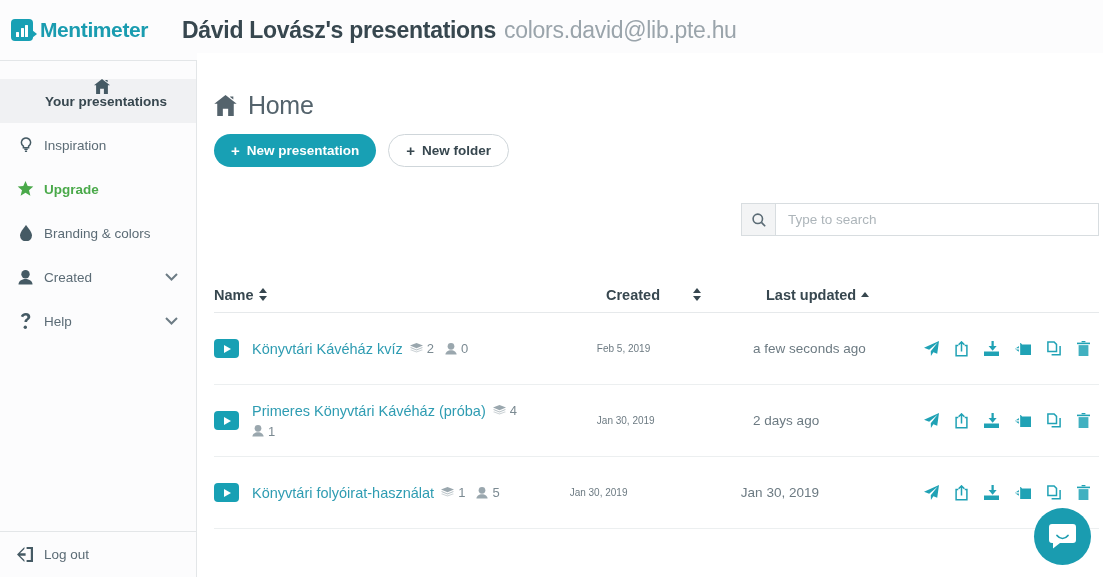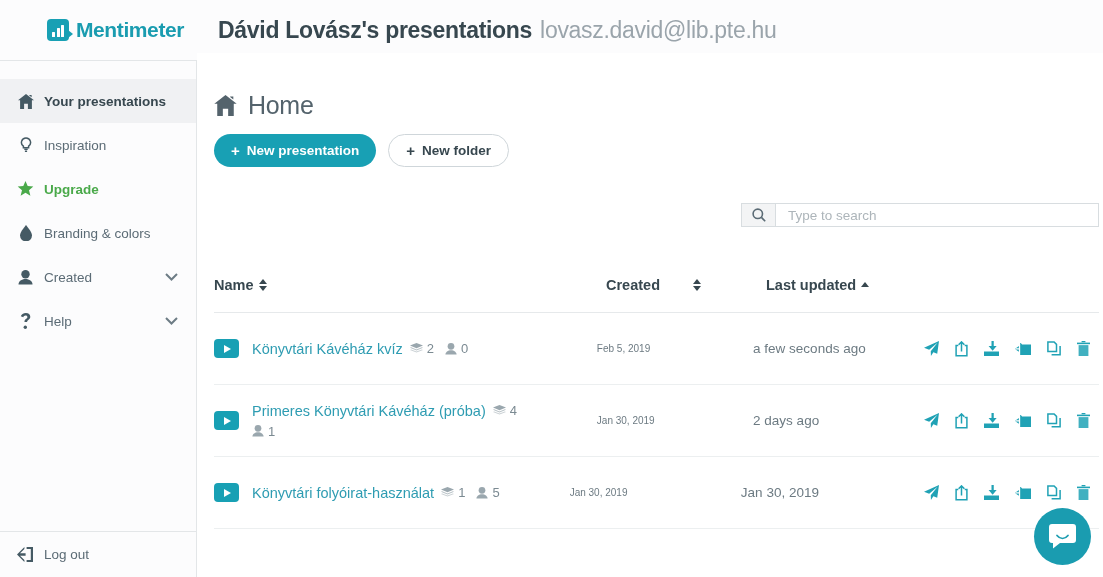--- a/index.html
+++ b/index.html
@@ -9,21 +9,21 @@
     background: #ffffff;
     overflow: hidden;
   }
   .app { position: relative; width: 1103px; height: 577px; }
 
   
   .topbar {
     position: absolute; top: 0; left: 0; width: 1103px; height: 61px;
     background: #fcfcfd;
     border-bottom: 1px solid #e3e6e8;
-    display: flex; align-items: center; padding-left: 36px;
+    display: flex; align-items: center;
   }
   .brand { display: flex; align-items: center; margin-left: 11px; }
   .brand-mark {
     width: 22px; height: 22px; border-radius: 4px; background: #18a0b4;
     position: relative; display: flex; align-items: flex-end;
     justify-content: center; padding-bottom: 4px; gap: 1.5px;
   }
   .brand-mark:after {
     content: ""; position: absolute; right: -4px; top: 11px;
     width: 0; height: 0; border-top: 4px solid transparent;
@@ -46,21 +46,21 @@
   
   .sidebar {
     position: absolute; top: 61px; left: 0; width: 197px; height: 516px;
     background: #fcfcfd; border-right: 1px solid #e3e6e8;
   }
   .nav { padding-top: 18px; }
   .nav-item {
     display: flex; align-items: center; height: 44px; padding-left: 16px;
     font-size: 13.5px; color: #5b6b75; cursor: pointer; position: relative;
   }
-  .nav-item.active { background: #f0f1f3; color: #37474f; font-weight: bold; }
+  .nav-item.active { background: #f0f1f3; color: #37474f; font-weight: bold; flex-direction: column; }
   .nav-item.upgrade { color: #4aa94a; font-weight: bold; }
   .nav-ico {
     width: 19px; display: flex; align-items: center; justify-content: center;
     margin-right: 9px; color: #455a64;
   }
   .nav-item.upgrade .nav-ico { color: #4aa94a; }
   .chev { position: absolute; right: 18px; color: #6d7c85; font-size: 11px; }
   .logout-wrap {
     position: absolute; bottom: 0; left: 0; width: 196px; height: 46px;
     border-top: 1px solid #e3e6e8; display: flex; align-items: center;
@@ -77,37 +77,37 @@
   .btn-row { display: flex; align-items: center; margin: 14px 0 0 17px; gap: 12px; }
   .btn {
     height: 33px; border-radius: 17px; display: flex; align-items: center;
     padding: 0 17px; font-size: 13.5px; font-weight: bold; cursor: pointer;
   }
   .btn-primary { background: #18a0b4; color: #fff; }
   .btn-ghost { background: #fff; color: #37474f; border: 1px solid #cfd6da; }
   .plus { font-size: 15px; margin-right: 7px; font-weight: bold; }
 
   .search {
-    position: absolute; top: 150px; right: 4px; width: 358px; height: 24px;
+    position: absolute; top: 150px; right: 4px; width: 358px; height: 33px;
     display: flex; border: 1px solid #d8dde0; background: #fff;
   }
   .search-ico {
     width: 34px; background: #f3f4f5; border-right: 1px solid #d8dde0;
     display: flex; align-items: center; justify-content: center; color: #5b6b75;
   }
   .search-input {
     flex: 1; border: 0; outline: none; padding: 0 12px;
     font-size: 13.5px; color: #37474f; font-family: "Liberation Sans", sans-serif;
   }
   .search-input::placeholder { color: #adb5ba; }
 
   
   .table { position: absolute; top: 224px; left: 17px; width: 885px; }
   .thead {
-    display: flex; align-items: flex-start; height: 36px;
+    display: flex; align-items: center; height: 36px;
     border-bottom: 1px solid #e6e9eb; font-size: 14.5px;
     font-weight: bold; color: #37474f;
   }
   .col-name { width: 392px; display: flex; align-items: center; }
   .col-created { width: 160px; display: flex; align-items: center; gap: 28px; }
   .col-updated { width: 175px; display: flex; align-items: center; }
   .col-actions { flex: 1; display: flex; align-items: center; justify-content: flex-end; gap: 16px; padding-right: 9px; }
   .sort { display: inline-flex; flex-direction: column; margin-left: 5px; line-height: 0; }
   .caret-up { width: 0; height: 0; border-left: 4.5px solid transparent; border-right: 4.5px solid transparent; border-bottom: 5px solid #37474f; }
   .caret-dn { width: 0; height: 0; border-left: 4.5px solid transparent; border-right: 4.5px solid transparent; border-top: 5px solid #37474f; margin-top: 2.5px; }
@@ -155,21 +155,21 @@
     <div class="brand">
       <div class="brand-mark">
         <span class="bar b1"></span>
           <span class="bar b2"></span>
           <span class="bar b3"></span>
       </div>
       <span class="brand-name">Mentimeter</span>
     </div>
     <div class="page-title-wrap">
       <span class="acct-title">Dávid Lovász's presentations</span>
-      <span class="acct-email">lovasz.david@lib.pte.hu</span>
+      <span class="acct-email">colors.david@lib.pte.hu</span>
     </div>
   </div>
 
   <div class="sidebar">
     <div class="nav">
 
       <div class="nav-item active">
         <span class="nav-ico">
           <svg width="16" height="15" viewBox="0 0 16 15" fill="currentColor">
               <path d="M8 0L0 6.3h2.1V15h4V9.8h3.8V15h4V6.3H16z"></path>

